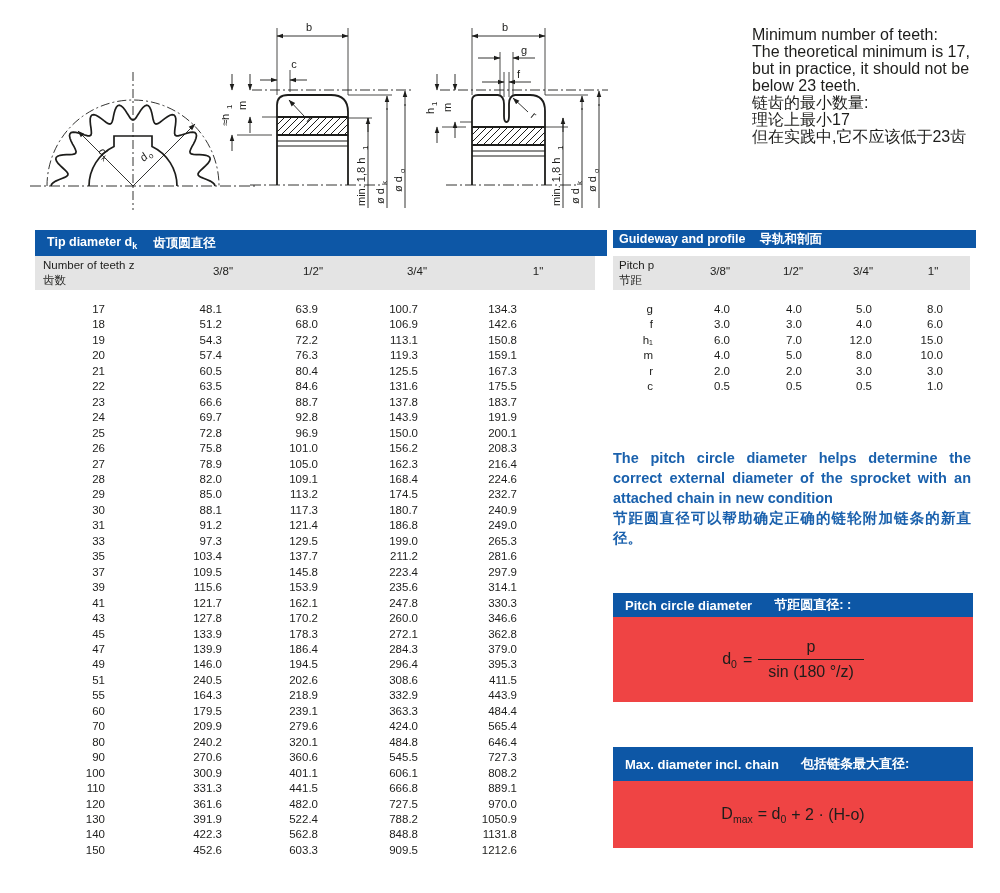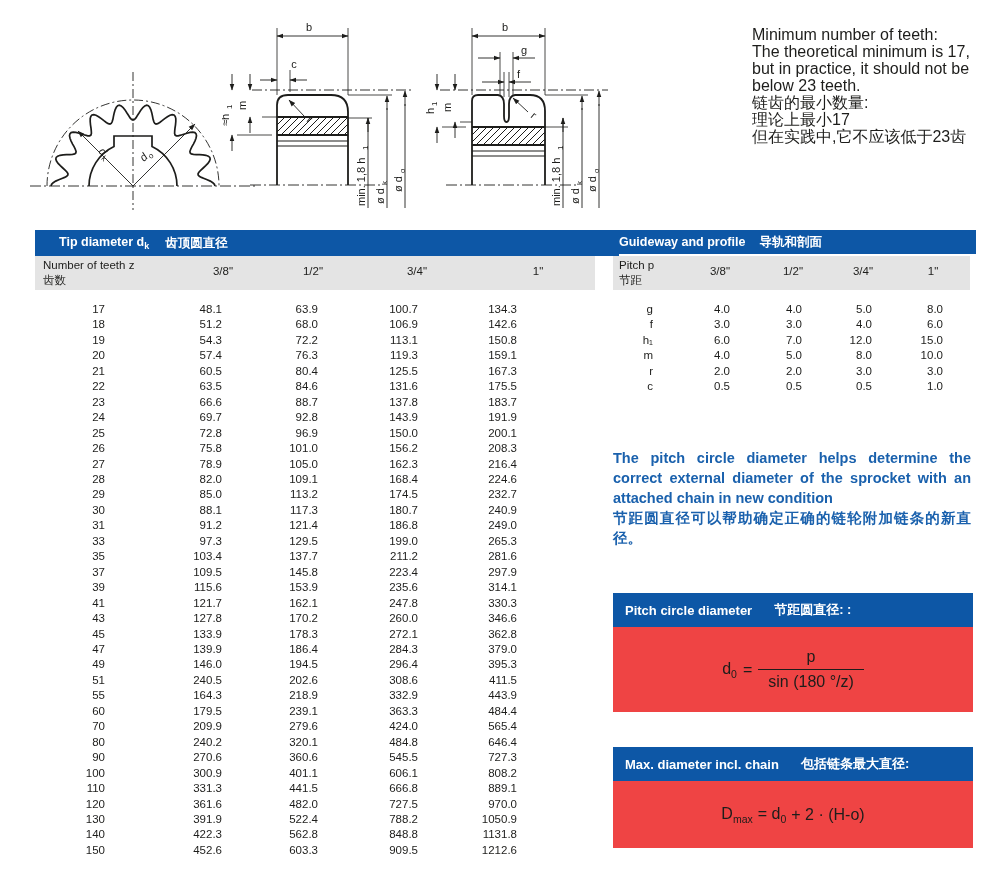--- a/index.html
+++ b/index.html
@@ -211,21 +211,21 @@
   <div class="abs note" style="left:752px;top:26px;width:238px">
     <div>Minimum number of teeth:</div>
     <div>The theoretical minimum is 17,</div>
     <div>but in practice, it should not be</div>
     <div>below 23 teeth.</div>
     <div>链齿的最小数量:</div>
     <div>理论上最小17</div>
     <div>但在实践中,它不应该低于23齿</div>
   </div>
 
-  <div class="abs bluebar" style="left:35px;top:230px;width:560px;height:26px;padding-left:24px">
+  <div class="abs bluebar" style="left:35px;top:230px;width:560px;height:26px;padding-left:12px">
     <span><span>Tip diameter d</span><span class="sub">k</span></span>
     <span class="cn">齿顶圆直径</span>
   </div>
   <div class="abs grayband" style="left:35px;top:256px;width:560px;height:34px">
     <div class="abs" style="left:8px;top:3px">Number of teeth z</div>
     <div class="abs" style="left:8px;top:17px">齿数</div>
     <span class="colhead" style="left:188px">3/8"</span>
     <span class="colhead" style="left:278px">1/2"</span>
     <span class="colhead" style="left:382px">3/4"</span>
     <span class="colhead" style="left:503px">1"</span>
@@ -488,21 +488,21 @@
         <tr>
         <td>150</td>
           <td>452.6</td>
         <td>603.3</td>
           <td>909.5</td>
         <td>1212.6</td>
       </tr>
       </tbody>
   </table>
 
-  <div class="abs bluebar" style="left:613px;top:230px;width:357px;height:24px;padding-left:6px">
+  <div class="abs bluebar" style="left:613px;top:230px;width:357px;height:18px;padding-left:6px">
     <span>Guideway and profile</span>
     <span class="cn" style="margin-left:14px">导轨和剖面</span>
   </div>
   <div class="abs grayband" style="left:613px;top:256px;width:357px;height:34px">
     <div class="abs" style="left:6px;top:3px">Pitch p</div>
     <div class="abs" style="left:6px;top:17px">节距</div>
     <span class="colhead" style="left:107px">3/8"</span>
     <span class="colhead" style="left:180px">1/2"</span>
     <span class="colhead" style="left:250px">3/4"</span>
     <span class="colhead" style="left:320px">1"</span>
@@ -561,21 +561,21 @@
       </tr>
       </tbody>
   </table>
 
   <div class="abs bluepar" style="left:613px;top:448px;width:358px">
     <div>The pitch circle diameter helps determine the correct external diameter of the sprocket with an attached chain in new condition</div>
     <div>节距圆直径可以帮助确定正确的链轮附加链条的新直径。</div>
   </div>
 
   <div class="abs" style="left:613px;top:593px;width:360px">
-    <div class="fbox-head" style="height:34px">
+    <div class="fbox-head" style="height:24px">
       <span>Pitch circle diameter</span>
       <span>节距圆直径: :</span>
     </div>
     <div class="fbox-body" style="height:85px">
       <span><span>d</span><span class="fsub">0</span></span>
       <span style="margin-left:6px">=</span>
       <span class="frac">
         <div class="num">p</div>
         <div class="den">sin (180 °/z)</div>
       </span>

